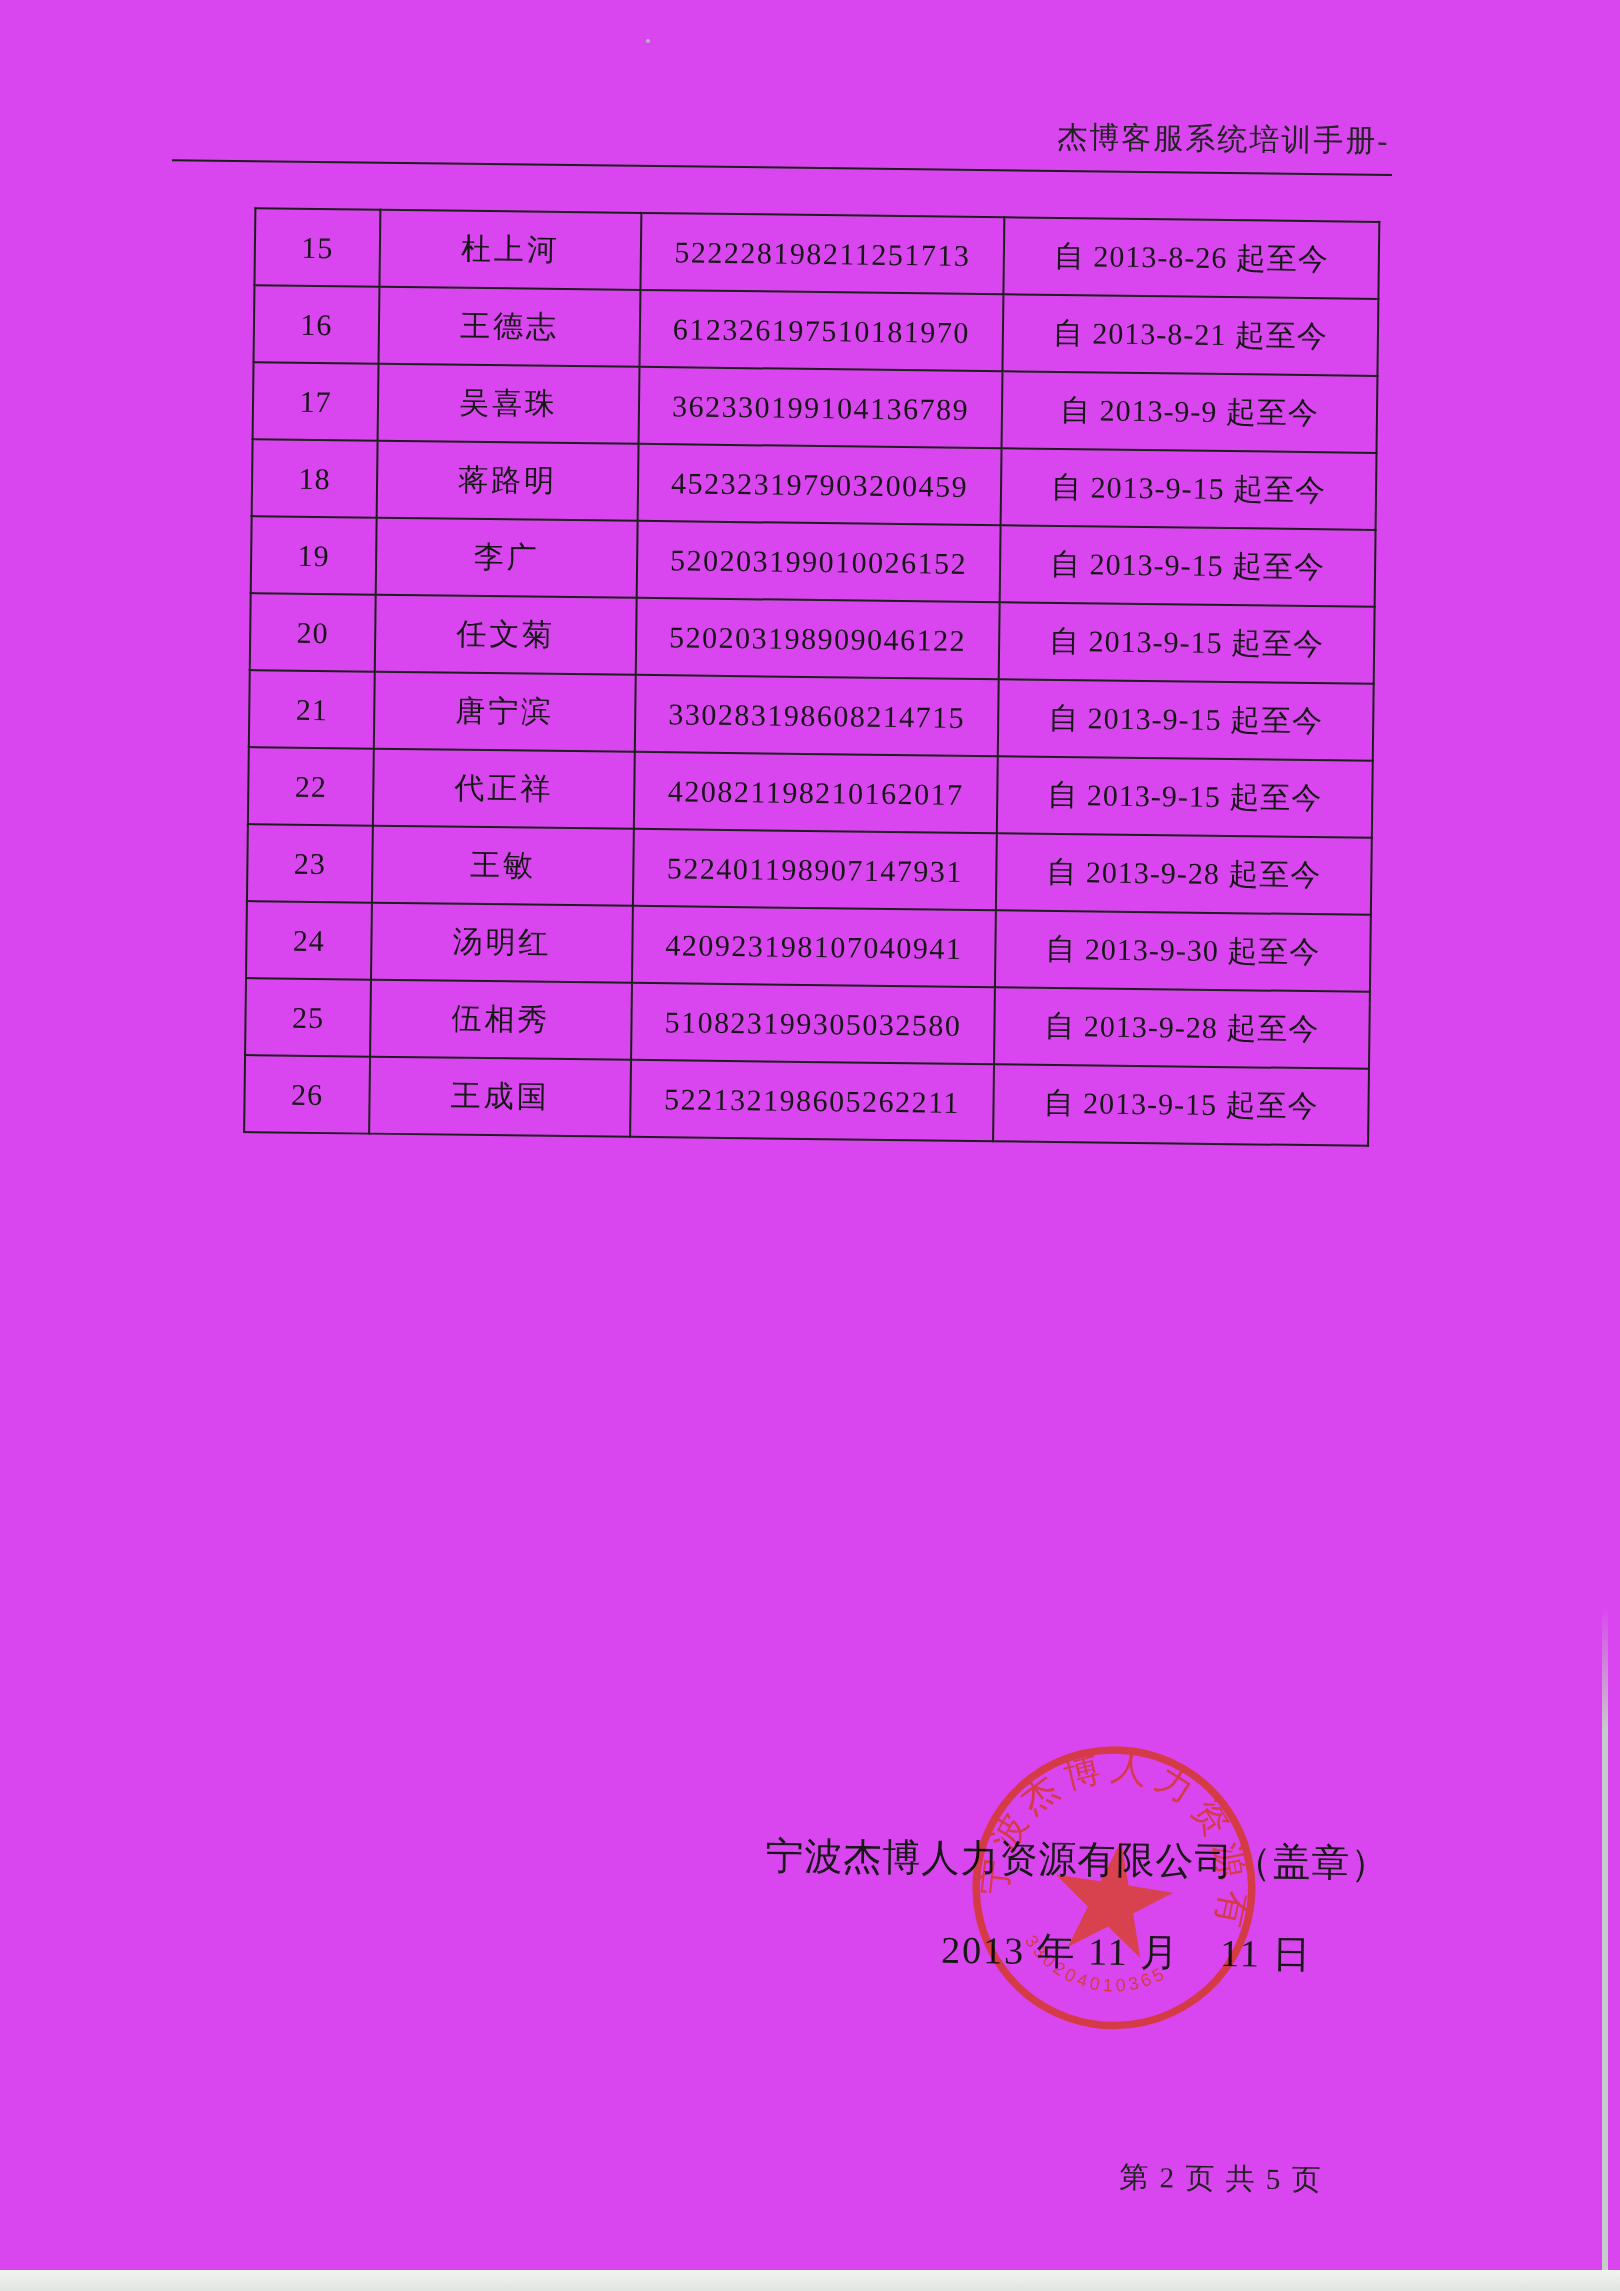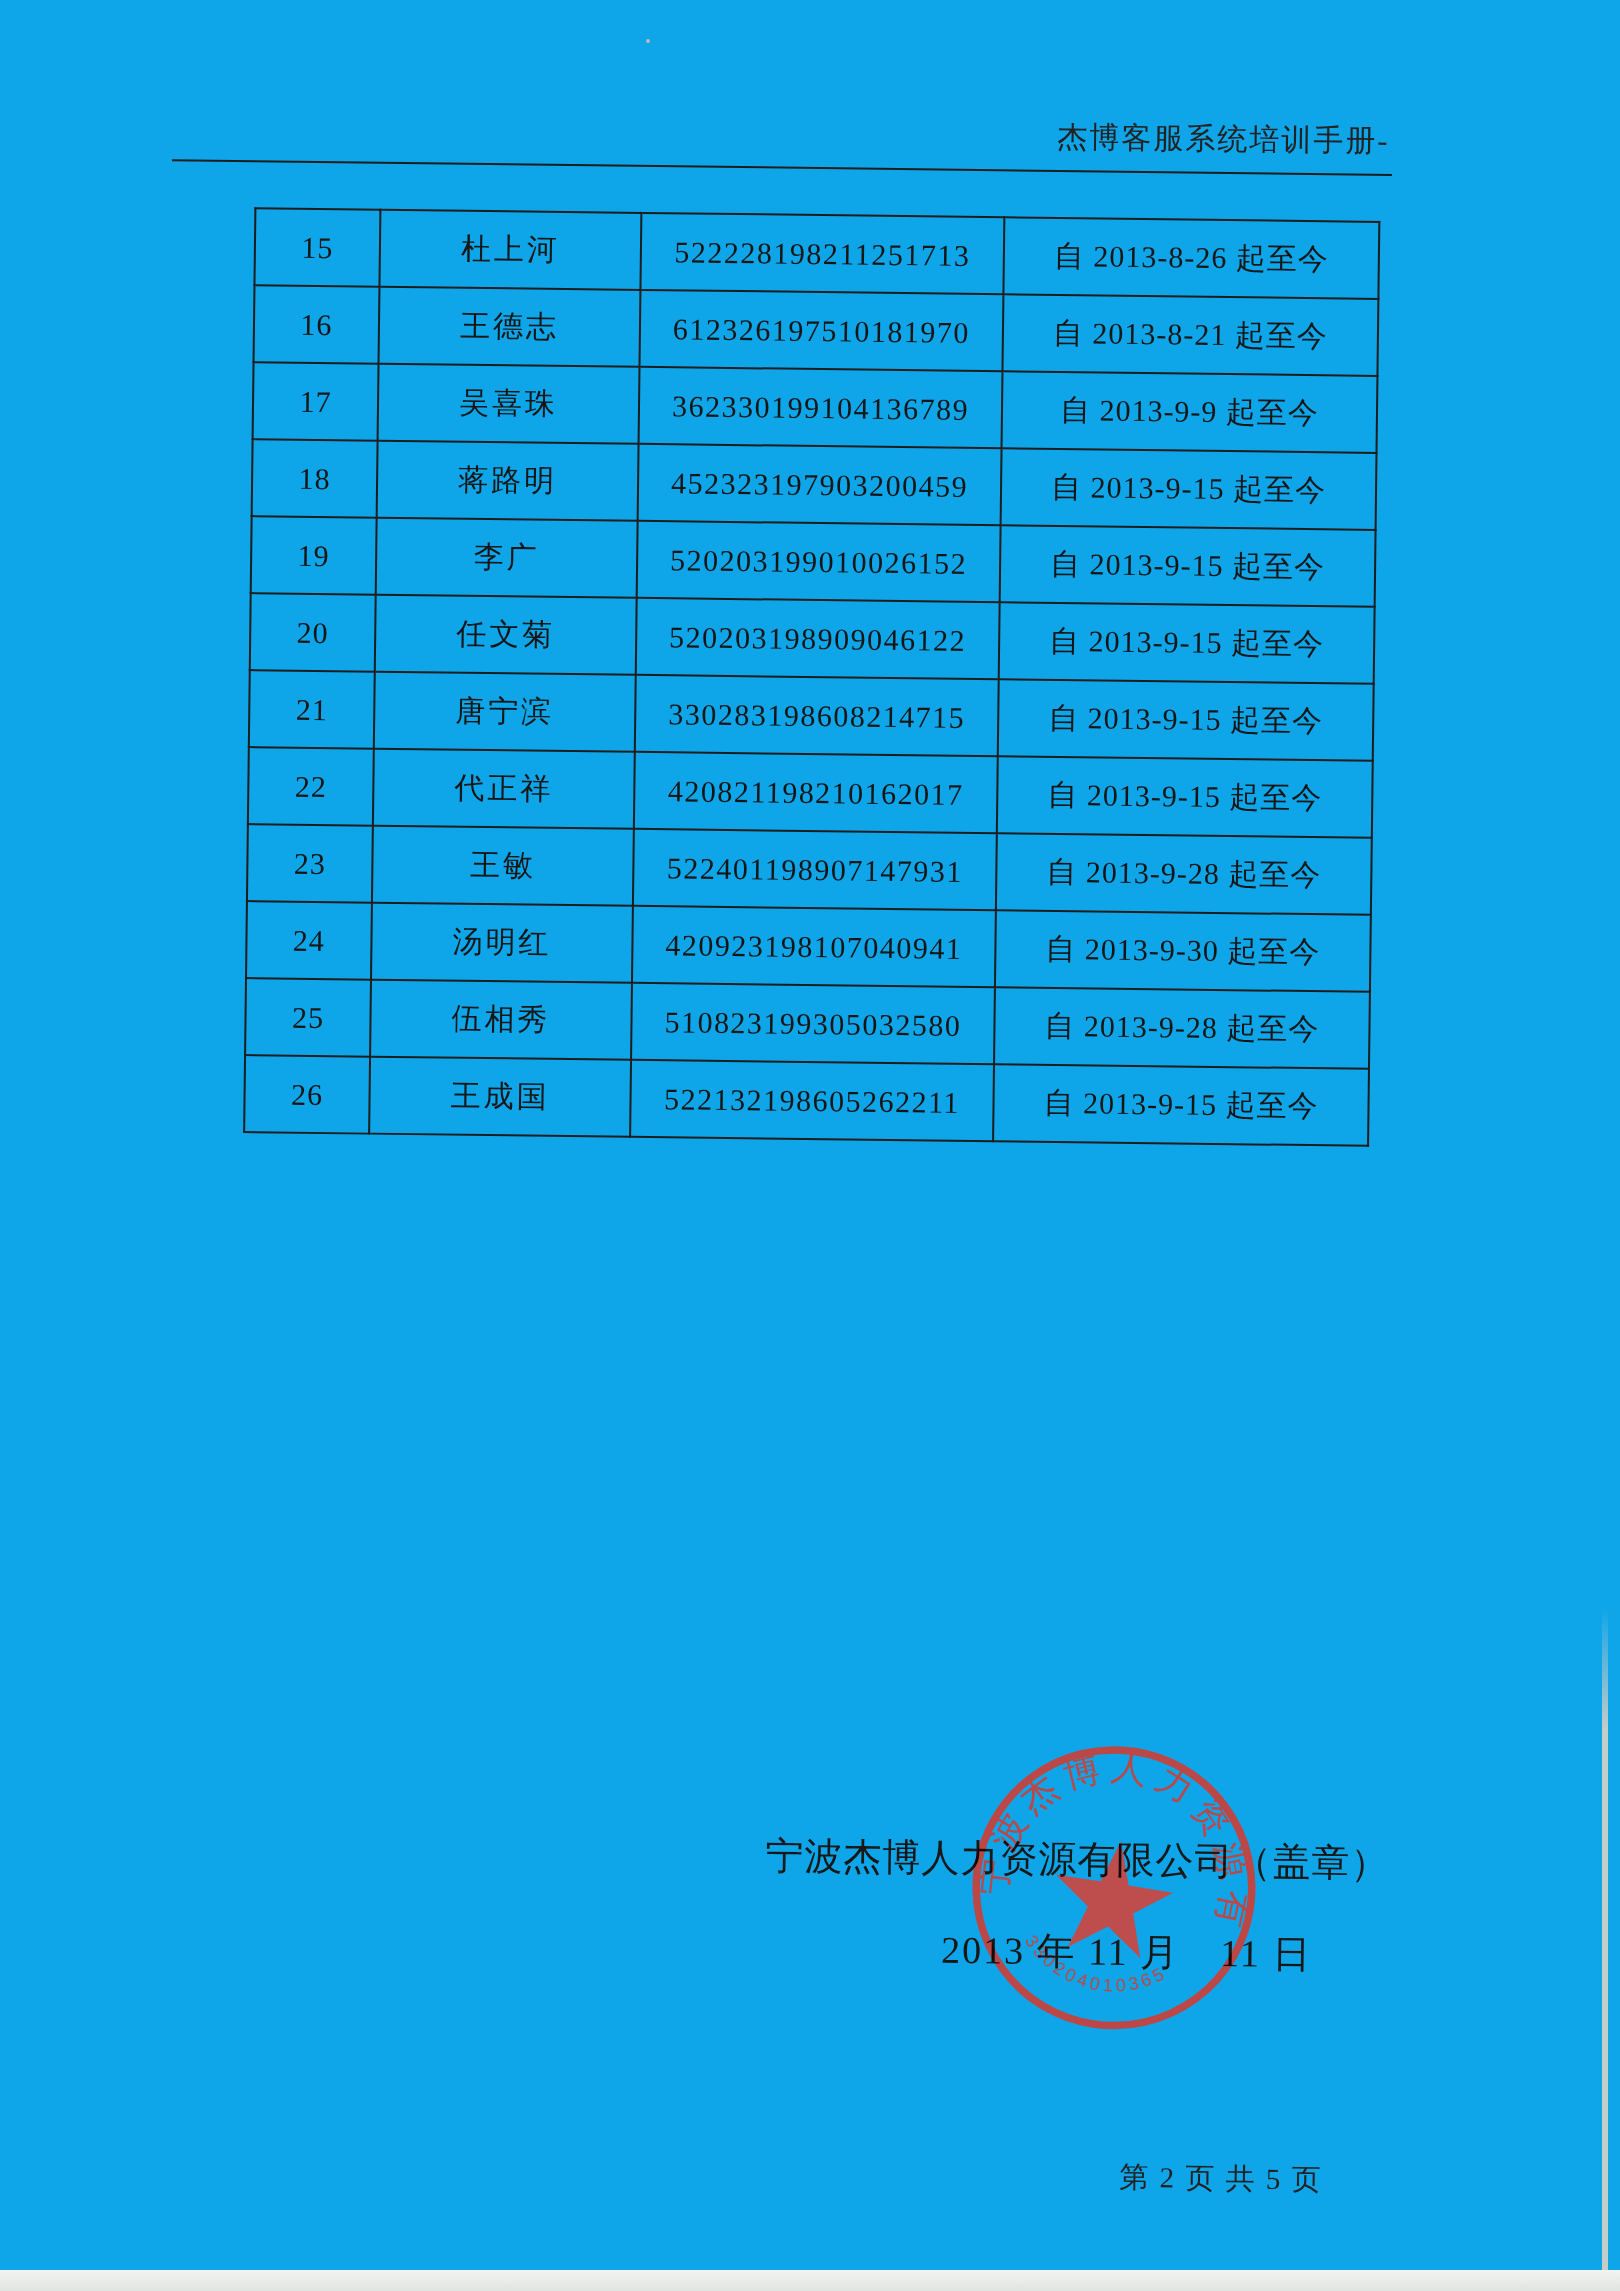--- a/index.html
+++ b/index.html
@@ -1,17 +1,17 @@
 <!DOCTYPE html>
 <html><head>
 <meta charset="utf-8">
 <style>
   html,body{margin:0;padding:0;background:#888;}
   .viewport{
-    position:relative;width:1620px;height:2292px;background:#0ea5e9;
+    position:relative;width:1620px;height:2292px;background:#d946ef;
     overflow:hidden;font-family:"Liberation Serif","DejaVu Serif",serif;color:#1b1b1b;
   }
   .scan{
     position:absolute;left:0;top:0;width:1620px;height:2292px;
     transform:rotate(0.7deg);transform-origin:810px 1146px;
   }
   .hdr-title{
     position:absolute;top:114px;left:0;width:1377px;text-align:right;
     font-size:30px;letter-spacing:2px;color:#222;white-space:nowrap;
   }

